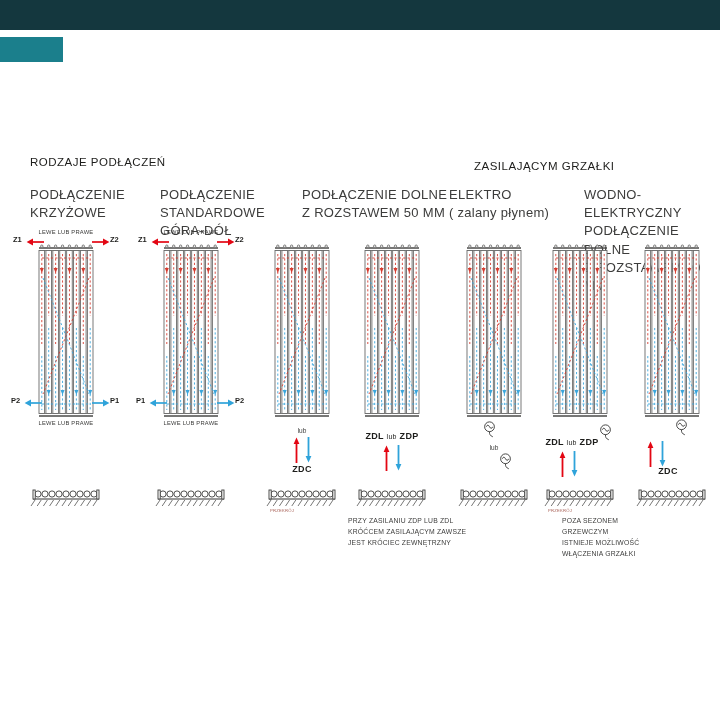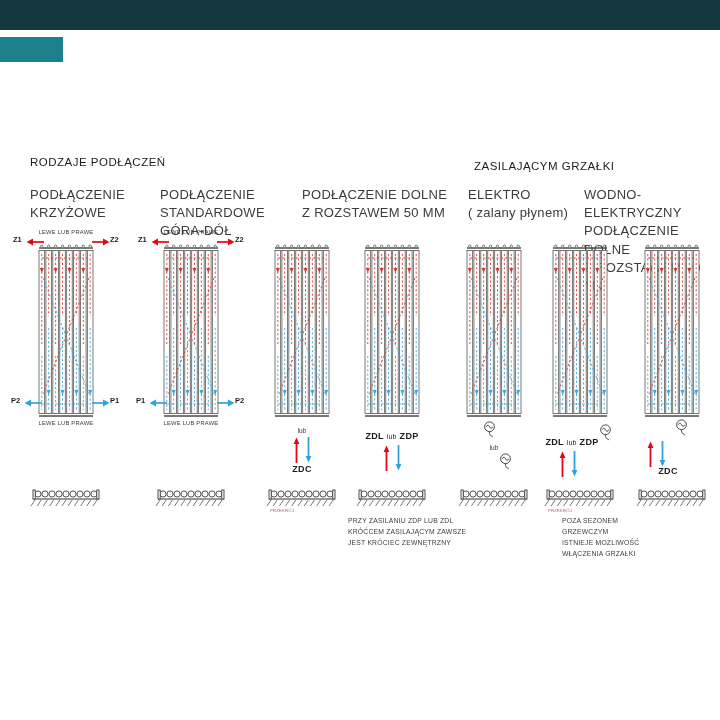--- a/index.html
+++ b/index.html
@@ -61,21 +61,21 @@
   <div class="sec-title" style="left:30px;top:156px">RODZAJE PODŁĄCZEŃ</div>
   <div class="sec-title" style="left:474px;top:160px">ZASILAJĄCYM GRZAŁKI</div>
 
   <div class="sub" style="left:30px;top:186px">PODŁĄCZENIE
 KRZYŻOWE</div>
   <div class="sub" style="left:160px;top:186px">PODŁĄCZENIE
 STANDARDOWE
 GÓRA-DÓŁ</div>
   <div class="sub" style="left:302px;top:186px">PODŁĄCZENIE DOLNE
 Z ROZSTAWEM 50 MM</div>
-  <div class="sub" style="left:468px;top:186px">ELEKTRO
+  <div class="sub" style="left:449px;top:186px">ELEKTRO
 ( zalany płynem)</div>
   <div class="sub" style="left:584px;top:186px">WODNO-ELEKTRYCZNY
 PODŁĄCZENIE DOLNE
 Z ROZSTAWEM 90 MM</div>
 
   <svg class="rad" style="left:38px;top:244px" viewBox="0 0 56 176">
       <line x1="1" y1="4" x2="55" y2="4" class="k"></line>
       <line x1="1" y1="6.5" x2="55" y2="6.5" class="k t"></line>
       <line x1="1" y1="172" x2="55" y2="172" class="k"></line>
       <line x1="1" y1="169.5" x2="55" y2="169.5" class="k t"></line>

